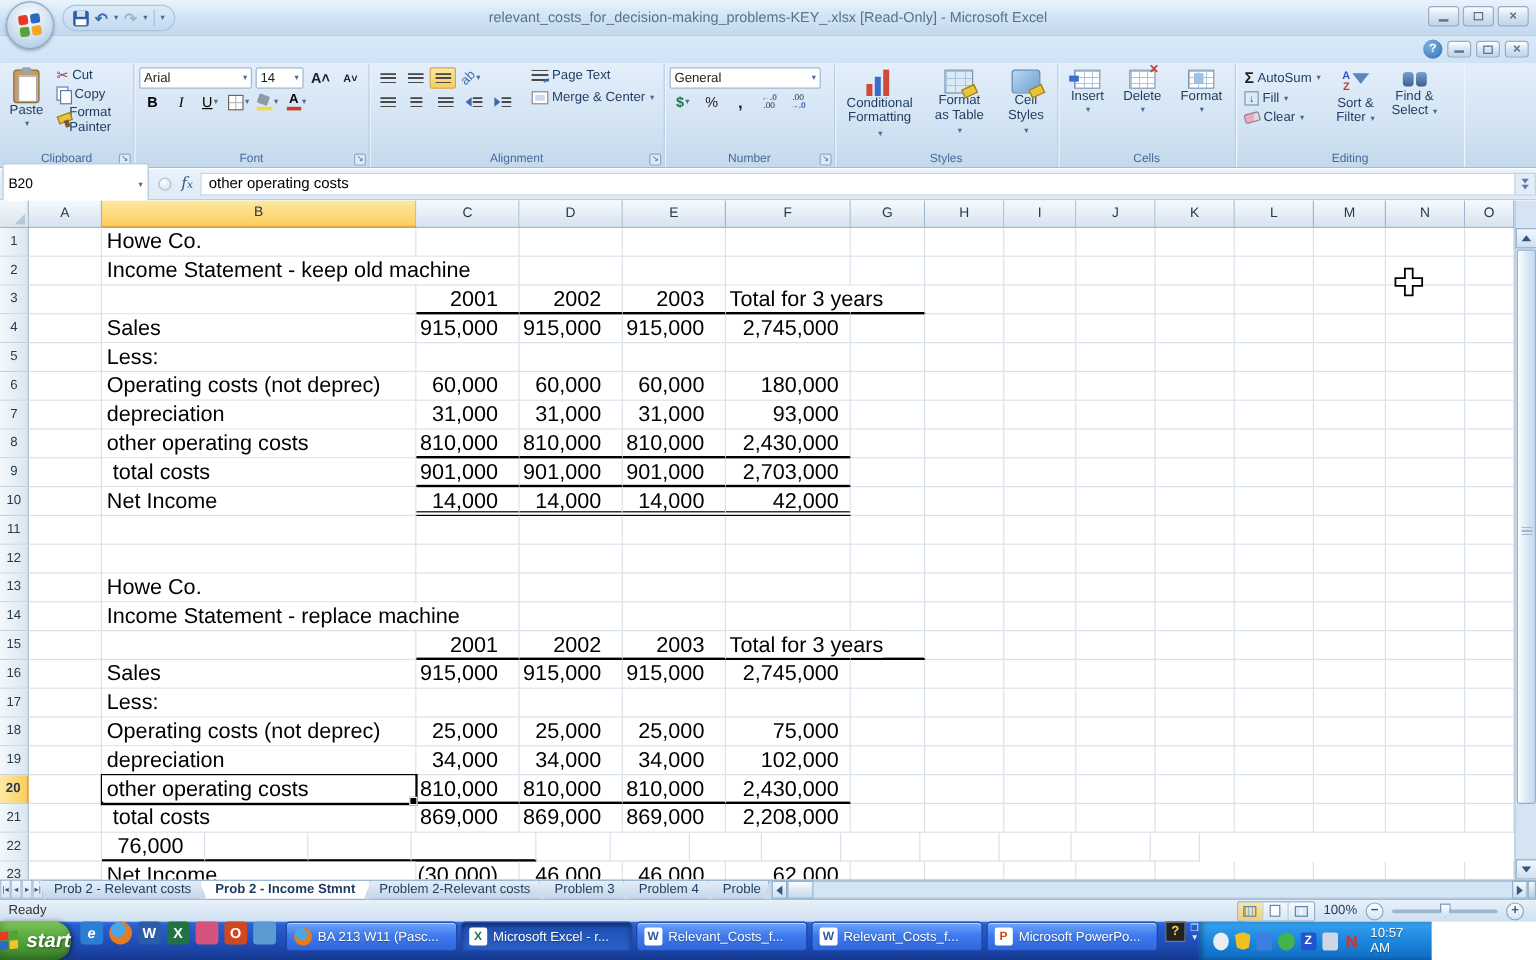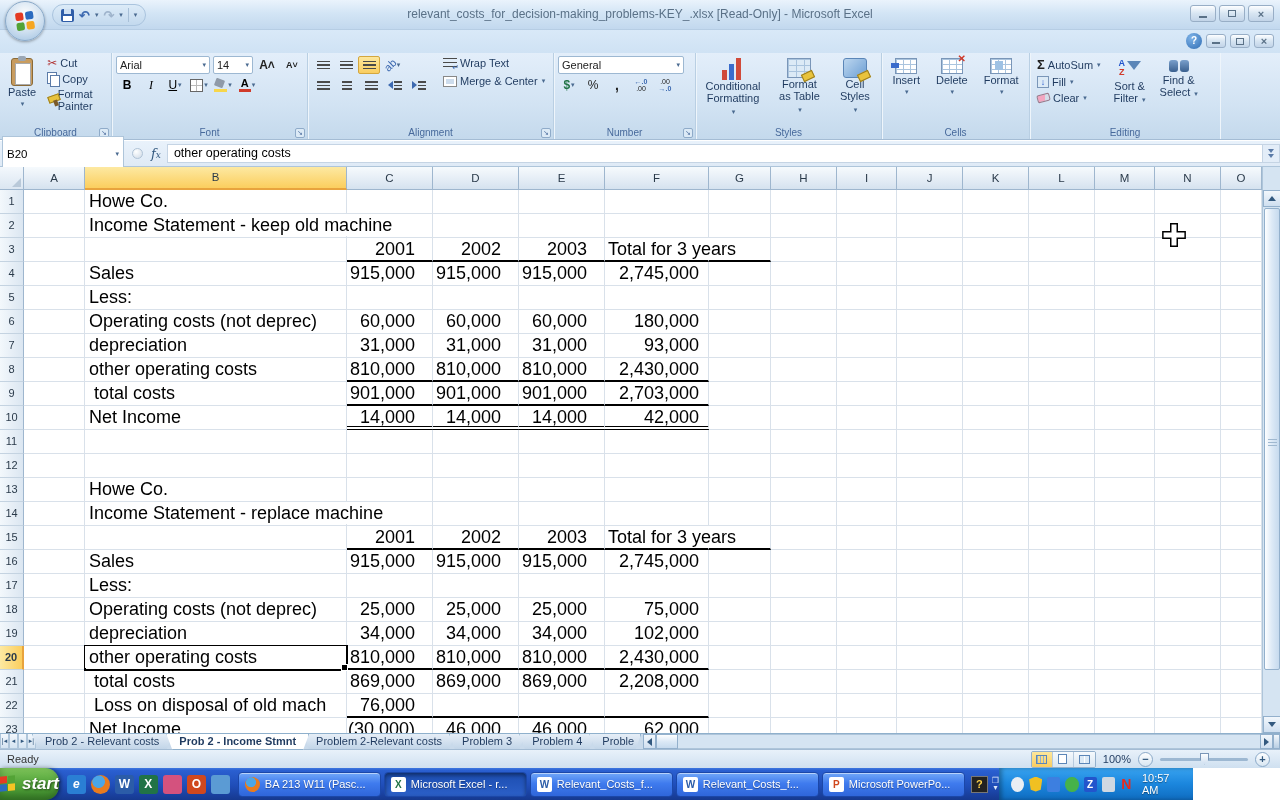--- a/index.html
+++ b/index.html
@@ -212,21 +212,21 @@
   .vi-break { width:11px; height:9px; border:1px solid #5b86b8; background:linear-gradient(#fff,#fff) center/1px 9px no-repeat,#dceaf6; }
   .zoom-label { color:#1f3a5f; }
   .zbtn { width:15px; height:15px; border-radius:50%; border:1px solid #8aa9c8; background:linear-gradient(#fdfeff,#d8e6f2);
     color:#33597f; font-size:11px; line-height:13px; text-align:center; font-weight:bold; }
   .ztrack { width:88px; height:3px; background:#9db8d2; border-radius:2px; position:relative; }
   .zthumb { position:absolute; left:40px; top:-5px; width:9px; height:12px; background:linear-gradient(#fdfeff,#cfdff0);
     border:1px solid #7a96b8; clip-path:polygon(0 0,100% 0,100% 58%,50% 100%,0 58%); }
 
   
   .taskbar { position:absolute; left:0; top:768px; width:1036px; height:32px;
-    background:linear-gradient(#3d77e0 0%,#2a5fd0 8%,#1f4db8 55%,#16398f 100%); display:flex; align-items:center; }
+    background:linear-gradient(#3d77e0 0%,#2a5fd0 8%,#1f4db8 55%,#16398f 100%); display:flex; align-items:flex-start; }
   .startbtn { height:32px; width:94px; border-radius:0 14px 14px 0;
     background:linear-gradient(#7ec45a 0%,#55a63c 45%,#3c8a2b 100%); box-shadow:inset 0 -4px 8px rgba(0,0,0,.25), 2px 0 4px rgba(0,0,0,.4);
     display:flex; align-items:center; justify-content:center; gap:6px; color:#fff; font-weight:bold; font-style:italic; font-size:17px;
     text-shadow:1px 1px 2px rgba(0,0,0,.5); }
   .flag { width:16px; height:16px; display:grid; grid-template-columns:7px 7px; grid-template-rows:7px 7px; gap:1px; transform:skewY(-6deg); }
   .flag i:nth-child(1){background:#e43b23;} .flag i:nth-child(2){background:#53a336;}
   .flag i:nth-child(3){background:#2b6bbf;} .flag i:nth-child(4){background:#f5c423;}
   .qlaunch { display:flex; align-items:center; gap:5px; padding:0 8px; }
   .ql { width:19px; height:19px; border-radius:3px; display:flex; align-items:center; justify-content:center;
     color:#fff; font-size:12px; font-weight:bold; }
@@ -435,21 +435,21 @@
                 <span class="i-indent">
                   <span class="tri tri-r"></span>
                   <span class="bars"></span>
                 </span>
               </div>
           </div>
         </div>
         <div>
           <div class="rbtn">
               <span class="i-wrap"></span>
-              <span>Wrap Text</span>
+              <span>Page Text</span>
             </div>
           <div class="rbtn" style="margin-top:4px;">
               <span class="i-merge"></span>
               <span>Merge &amp; Center</span>
               <span class="dd">▾</span>
             </div>
         </div>
       </div>
       <div class="rgroup-label">Alignment</div>
       <div class="launcher">↘</div>
@@ -975,21 +975,20 @@
           <div class="cell col-j" style="width: 66px;"></div>
           <div class="cell col-k" style="width: 66px;"></div>
           <div class="cell col-l" style="width: 66px;"></div>
           <div class="cell col-m" style="width: 60px;"></div>
           <div class="cell col-n" style="width: 66px;"></div>
           <div class="cell col-o" style="width: 41px;"></div>
         </div>
         <div class="grow">
           <div class="gut">22</div>
           <div class="cell col-a" style="width: 61px;"></div>
-          <div class="cell col-b" style="width: 262px;"><span class="txt bspan"> Loss on disposal of old mach</span></div>
           <div class="cell col-c num rule1" style="width: 86px;"><span class="txt">76,000</span></div>
           <div class="cell col-d num rule1" style="width: 86px;"></div>
           <div class="cell col-e num rule1" style="width: 86px;"></div>
           <div class="cell col-f num rule1" style="width: 104px;"></div>
           <div class="cell col-g" style="width: 62px;"></div>
           <div class="cell col-h" style="width: 66px;"></div>
           <div class="cell col-i" style="width: 60px;"></div>
           <div class="cell col-j" style="width: 66px;"></div>
           <div class="cell col-k" style="width: 66px;"></div>
           <div class="cell col-l" style="width: 66px;"></div>

